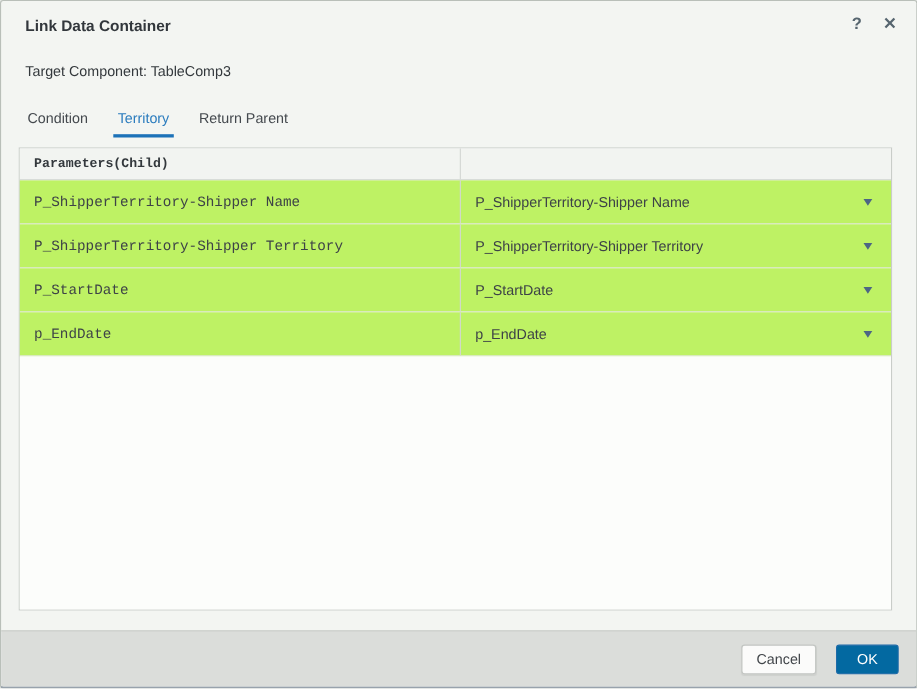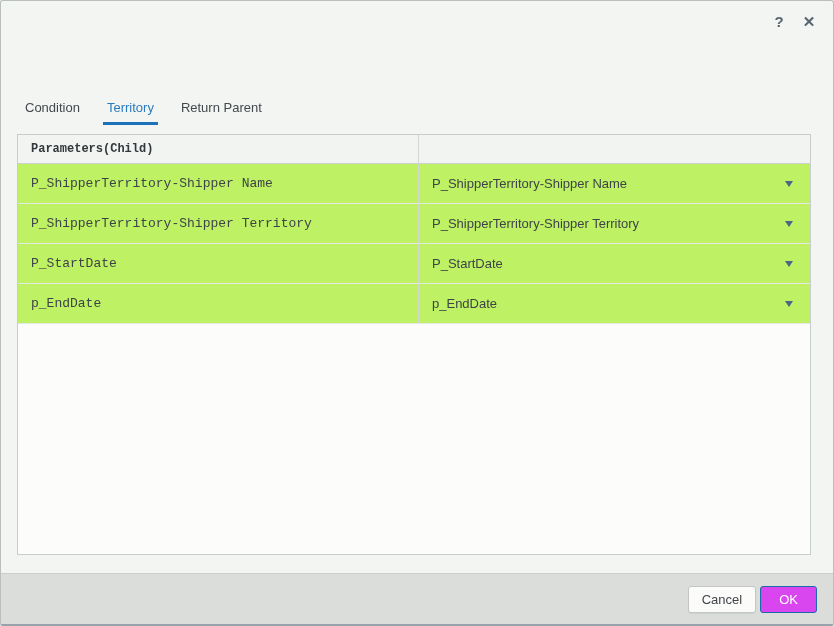--- a/index.html
+++ b/index.html
@@ -98,54 +98,56 @@
     border-top: 6px solid #4d6684;
   }
   .tfill { flex: 1 1 auto; background: #fcfdfb; }
   
   .footer {
     position: absolute; left: 0; right: 0; bottom: 0;
     height: 51px;
     background: #dbddda;
     border-top: 1px solid #cbcec9;
     display: flex; align-items: center; justify-content: flex-end;
-    gap: 4px; padding-right: 16px;
+    gap: 18px; padding-right: 16px;
   }
   .btn {
     height: 27px; font-size: 13px;
     border-radius: 3px; cursor: pointer;
     display: inline-flex; align-items: center; justify-content: center;
     font-family: "Liberation Sans", sans-serif;
   }
   .btn-cancel {
     background: #fbfbfa;
     border: 1px solid #c3c6c3;
     color: #414549;
     padding: 0 13px;
     box-shadow: 0 1px 1px rgba(0,0,0,0.06);
   }
   .btn-ok {
-    background: #d946ef;
+    background: #0369a1;
     border: 1px solid #1d6aa8;
     color: #ffffff;
     padding: 0 18px;
   }
 </style>
 </head>
 <body>
 
 <div class="dialog">
 
   <div class="titlebar">
+    <div class="dialog-title">Link Data Container</div>
     <div class="titlebar-icons">
       <span class="tb-icon">?</span>
       <span class="tb-icon">✕</span>
     </div>
   </div>
 
+  <div class="target-line">Target Component: TableComp3</div>
 
   <div class="tabs">
     <div class="tab">Condition</div>
     <div class="tab active">Territory</div>
     <div class="tab">Return Parent</div>
   </div>
 
   <div class="param-table">
     <div class="thead">
       <div class="th col-param">Parameters(Child)</div>

